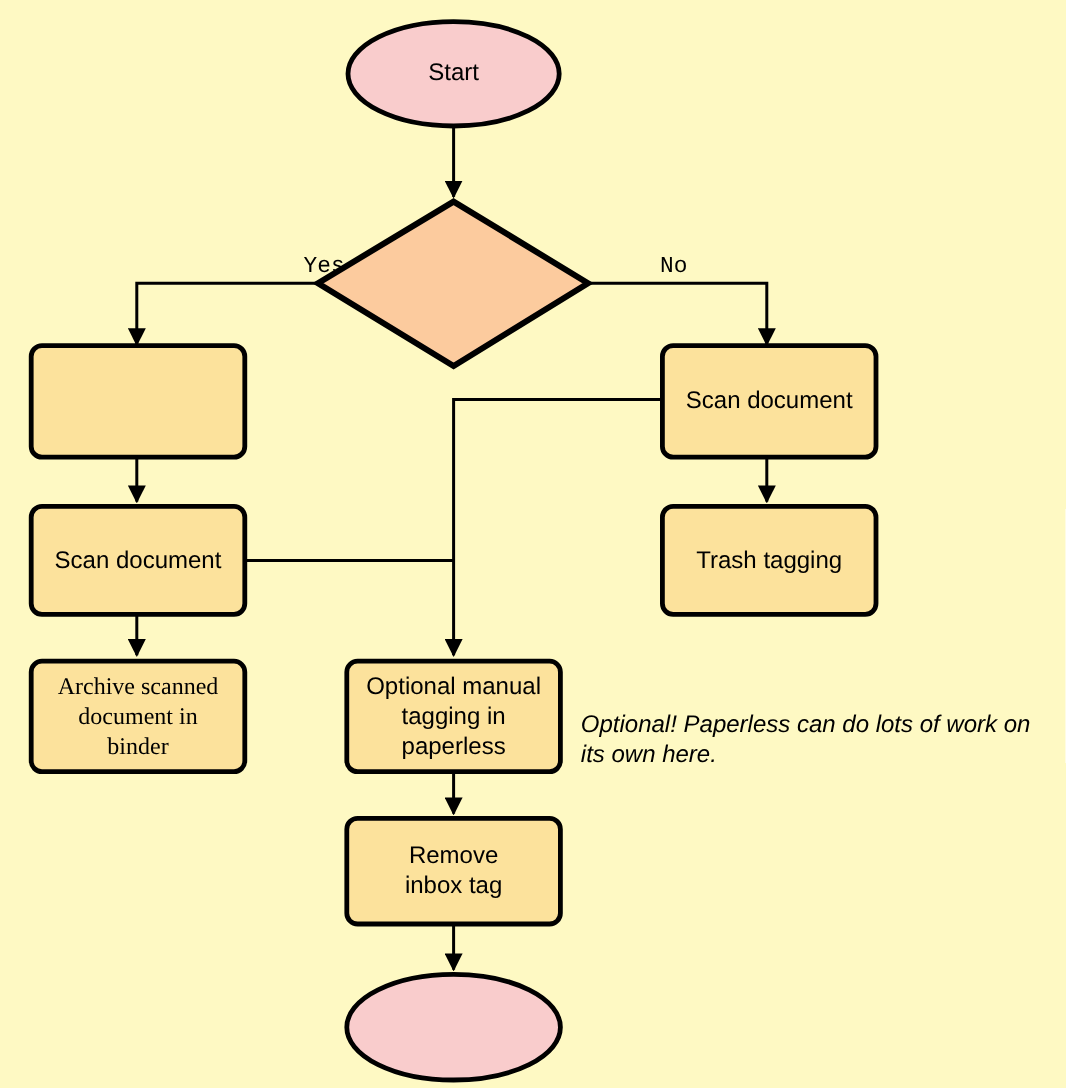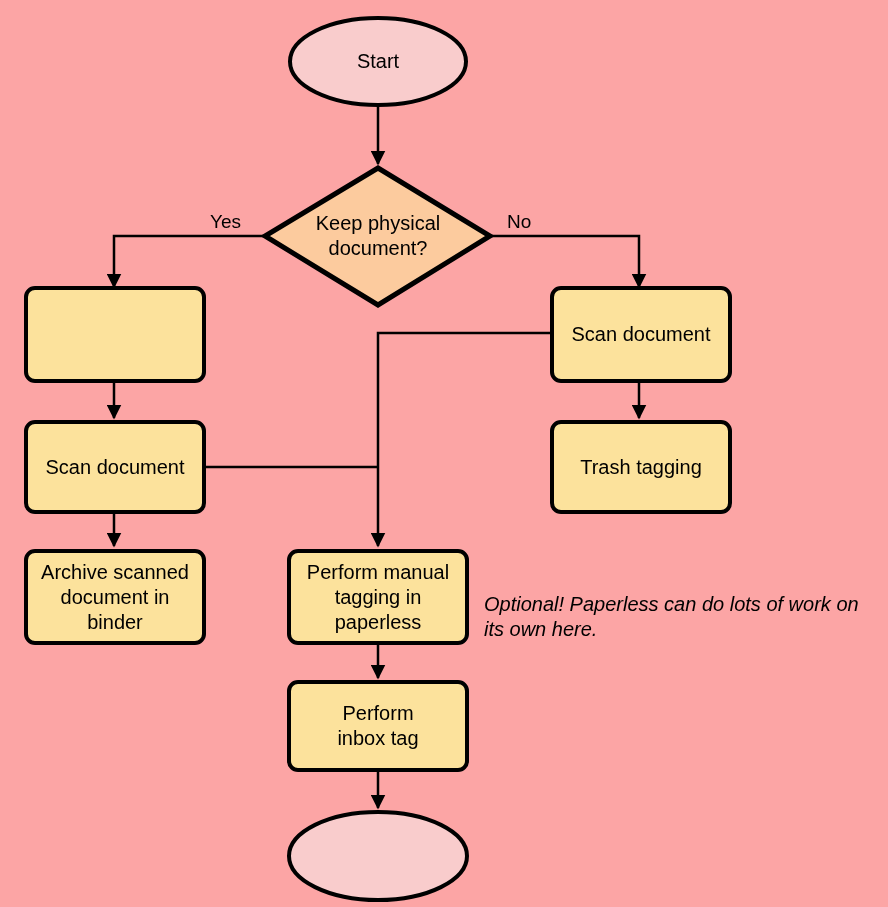--- a/index.html
+++ b/index.html
@@ -7,21 +7,21 @@
     padding: 0;
     background: #ffffff;
   }
   body {
     font-family: "Liberation Sans", sans-serif;
   }
   #canvas {
     position: relative;
     width: 888px;
     height: 907px;
-    background: #fca5a5;
+    background: #fef9c3;
     overflow: hidden;
   }
   #flow-svg {
     position: absolute;
     left: 0;
     top: 0;
     width: 888px;
     height: 907px;
   }
   .node-label {
@@ -33,24 +33,25 @@
     color: #000000;
     font-family: "Liberation Sans", sans-serif;
     font-size: 20px;
     line-height: 25px;
     pointer-events: none;
     white-space: pre-line;
   }
   .edge-label {
     position: absolute;
     color: #000000;
-    font-family: Liberation Sans, sans-serif;
+    font-family: Liberation Mono, monospace;
     font-size: 19px;
     line-height: 22px;
     white-space: nowrap;
+    margin-left: 43px;
   }
   .annotation {
     position: absolute;
     color: #000000;
     font-family: "Liberation Sans", sans-serif;
     font-style: italic;
     font-size: 20px;
     line-height: 25px;
     white-space: pre-line;
   }
@@ -106,39 +107,37 @@
 
     <rect x="289" y="551" width="178" height="92" rx="9" ry="9" fill="#fce29c" stroke="#000000" stroke-width="4"></rect>
 
     <rect x="289" y="682" width="178" height="88" rx="9" ry="9" fill="#fce29c" stroke="#000000" stroke-width="4"></rect>
 
     <ellipse cx="378" cy="856" rx="89" ry="44" fill="#f9cccc" stroke="#000000" stroke-width="4"></ellipse>
   </svg>
 
   <div class="node-label" style="left:290px; top:18px; width:176px; height:87px;">Start</div>
 
-  <div class="node-label" style="left:281px; top:190px; width:194px; height:92px;">Keep physical
-document?</div>
 
 
   <div class="node-label" style="left:26px; top:422px; width:178px; height:90px;">Scan document</div>
 
-  <div class="node-label" style="left:26px; top:551px; width:178px; height:92px;">Archive scanned
+  <div class="node-label" style="left:26px; top:551px; width:178px; height:92px;font-family:Liberation Serif, serif;">Archive scanned
 document in
 binder</div>
 
   <div class="node-label" style="left:552px; top:288px; width:178px; height:93px;">Scan document</div>
 
   <div class="node-label" style="left:552px; top:422px; width:178px; height:90px;">Trash tagging</div>
 
-  <div class="node-label" style="left:289px; top:551px; width:178px; height:92px;">Perform manual
+  <div class="node-label" style="left:289px; top:551px; width:178px; height:92px;">Optional manual
 tagging in
 paperless</div>
 
-  <div class="node-label" style="left:289px; top:682px; width:178px; height:88px;">Perform
+  <div class="node-label" style="left:289px; top:682px; width:178px; height:88px;">Remove
 inbox tag</div>
 
 
   <div class="edge-label" style="left:210px; top:211px;">Yes</div>
 
   <div class="edge-label" style="left:507px; top:211px;">No</div>
 
   <div class="annotation" style="left:484px; top:592px; width:412px;">Optional! Paperless can do lots of work on
 its own here.</div>
 

